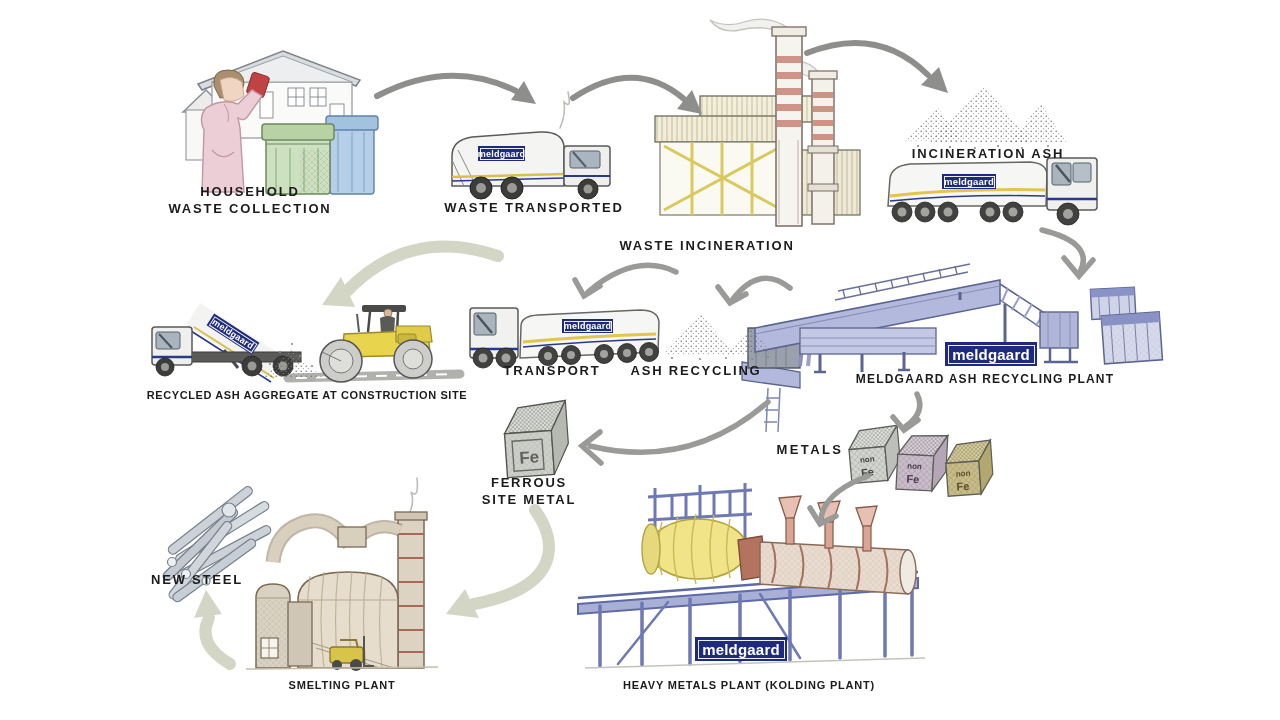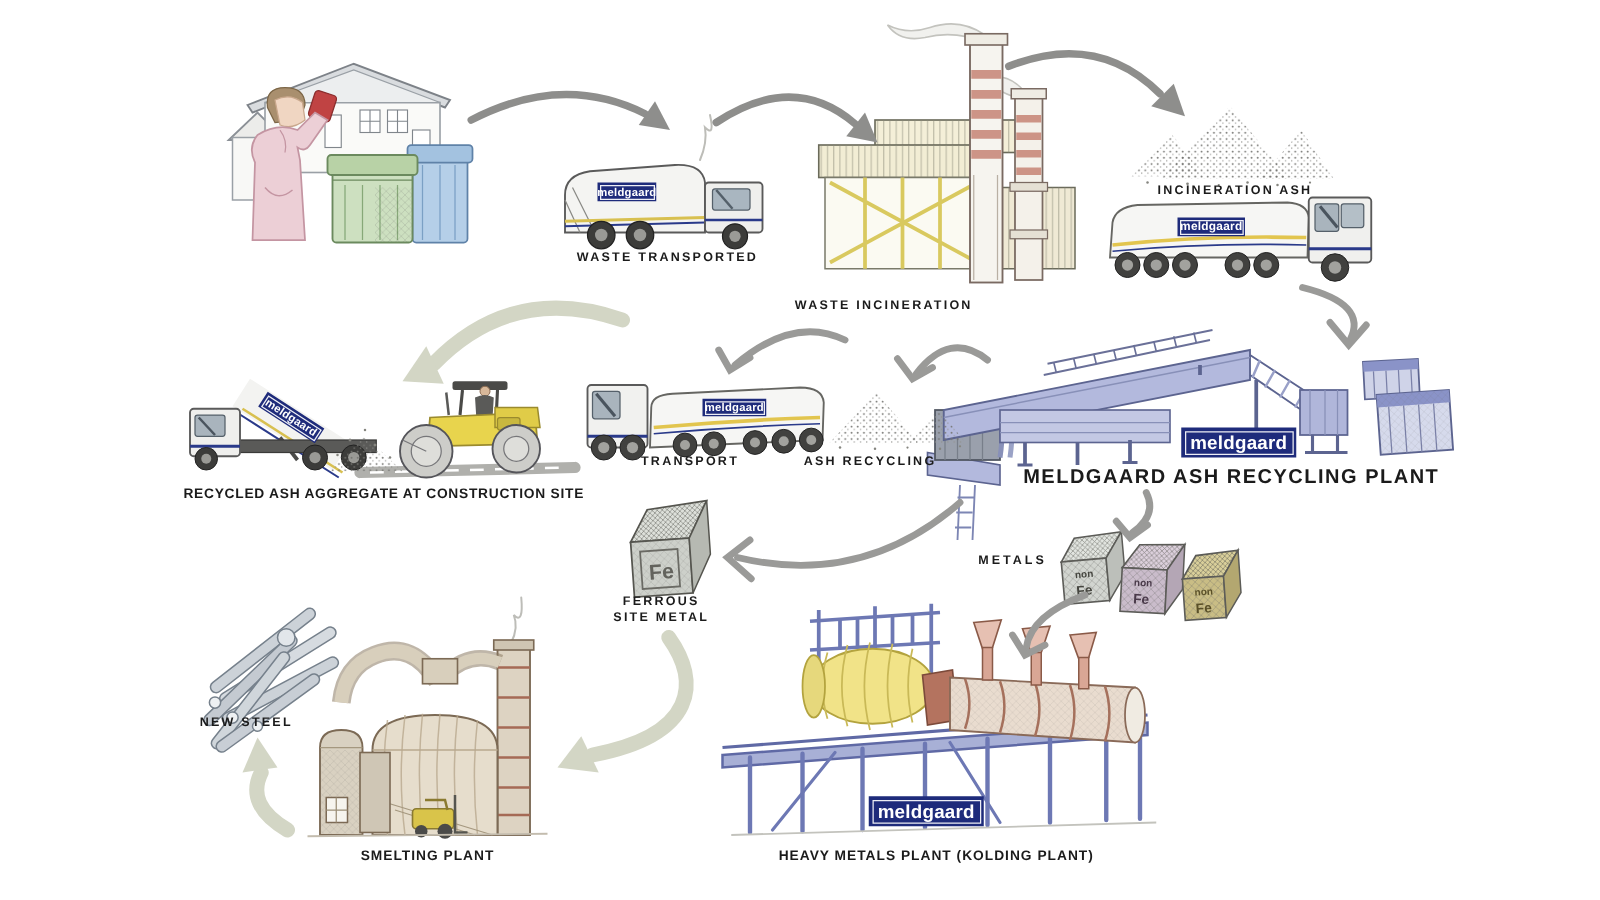--- a/index.html
+++ b/index.html
@@ -1,21 +1,21 @@
 <!DOCTYPE html>
 <html><head>
 <meta charset="utf-8">
 <style>
   html,body{margin:0;padding:0;background:#ffffff;}
   body{width:1280px;height:720px;position:relative;overflow:hidden;
        font-family:"Liberation Sans","DejaVu Sans",sans-serif;}
   .stage{position:absolute;left:0;top:0;width:1280px;height:720px;}
   svg.scene{position:absolute;left:0;top:0;z-index:1;}
   .lbl{position:absolute;z-index:6;color:#1b1b1b;font-weight:700;
-       font-size:10px;letter-spacing:1.8px;white-space:nowrap;
+       font-size:13px;letter-spacing:1.8px;white-space:nowrap;
        transform:translateX(-50%);text-align:center;line-height:1.3;}
   .lbl-long{font-size:11px;letter-spacing:0.6px;}
   .lbl-big{font-size:11px;letter-spacing:0.8px;}
   .logo{position:absolute;z-index:7;background:#1e2b7b;color:#ffffff;
         font-weight:700;display:flex;align-items:center;justify-content:center;
         letter-spacing:0.2px;}
   .logo::after{content:"";position:absolute;inset:1.5px;
         border:1px solid rgba(255,255,255,0.92);pointer-events:none;}
   .logo-lg::after{inset:2.5px;}
 </style>
@@ -487,24 +487,28 @@
   </g>
 </svg>
 
 <div class="logo" style="left:478px;top:146px;width:47px;height:15px;font-size:9px;">meldgaard</div>
 <div class="logo" style="left:942px;top:174px;width:54px;height:15px;font-size:9.5px;">meldgaard</div>
 <div class="logo logo-lg" style="left:945px;top:342px;width:92px;height:24px;font-size:15px;">meldgaard</div>
 <div class="logo" style="left:562px;top:319px;width:51px;height:14px;font-size:9px;">meldgaard</div>
 <div class="logo" style="left:206px;top:327px;width:54px;height:14px;font-size:9px;transform:rotate(33deg);">meldgaard</div>
 <div class="logo logo-lg" style="left:695px;top:637px;width:92px;height:24px;font-size:15px;">meldgaard</div>
 
+<div class="lbl" style="left:250px;top:184px;">
+  <div>HOUSEHOLD</div>
+  <div>WASTE COLLECTION</div>
+</div>
 <div class="lbl" style="left:534px;top:200px;">WASTE TRANSPORTED</div>
 <div class="lbl" style="left:707px;top:238px;">WASTE INCINERATION</div>
 <div class="lbl" style="left:988px;top:146px;">INCINERATION ASH</div>
-<div class="lbl" style="left:985px;top:372px;font-size:16px;letter-spacing:1.2px;">MELDGAARD ASH RECYCLING PLANT</div>
+<div class="lbl" style="left:985px;top:372px;font-size:12px;letter-spacing:1.2px;">MELDGAARD ASH RECYCLING PLANT</div>
 <div class="lbl" style="left:552px;top:363px;">TRANSPORT</div>
 <div class="lbl" style="left:696px;top:363px;">ASH RECYCLING</div>
 <div class="lbl lbl-long" style="left:307px;top:388px;">RECYCLED ASH AGGREGATE AT CONSTRUCTION SITE</div>
 <div class="lbl" style="left:810px;top:442px;letter-spacing:2.4px;">METALS</div>
 <div class="lbl" style="left:529px;top:475px;">
   <div>FERROUS</div>
   <div>SITE METAL</div>
 </div>
 <div class="lbl lbl-big" style="left:749px;top:678px;">HEAVY METALS PLANT (KOLDING PLANT)</div>
 <div class="lbl lbl-big" style="left:342px;top:678px;">SMELTING PLANT</div>

